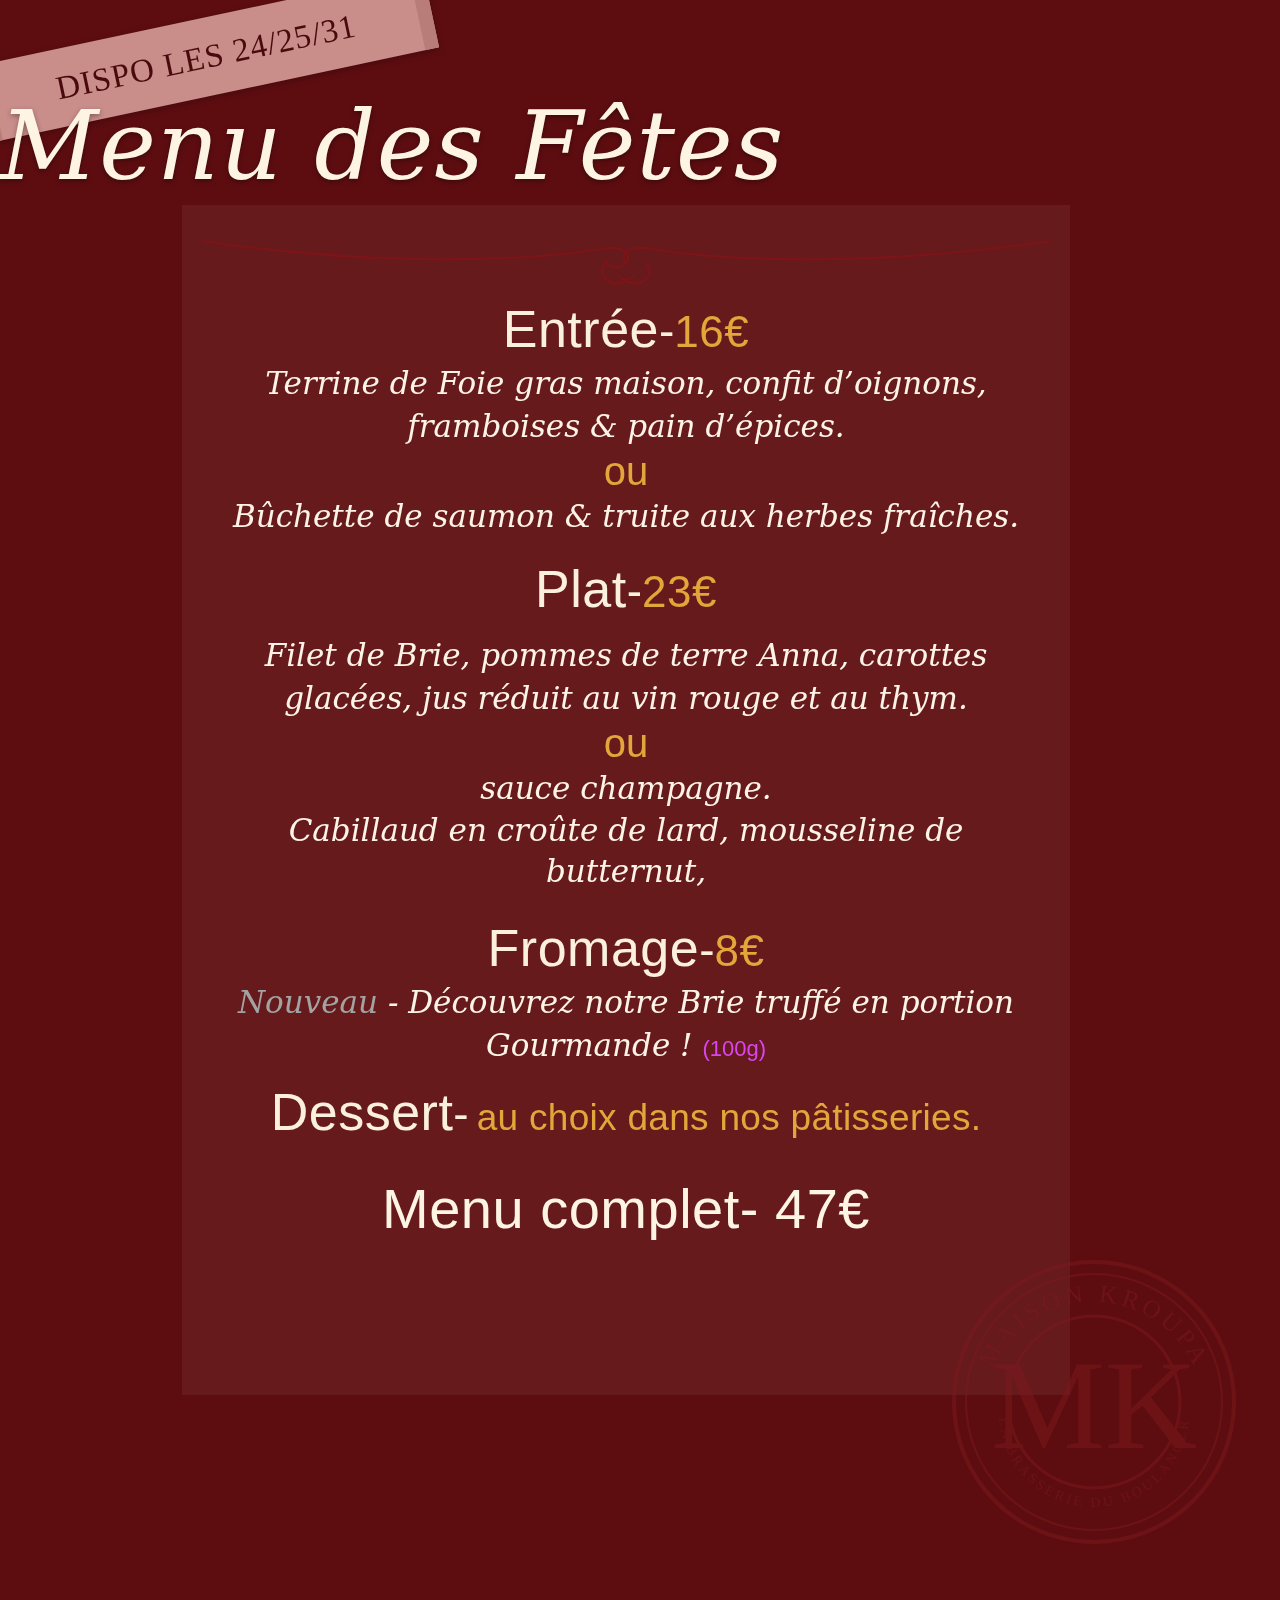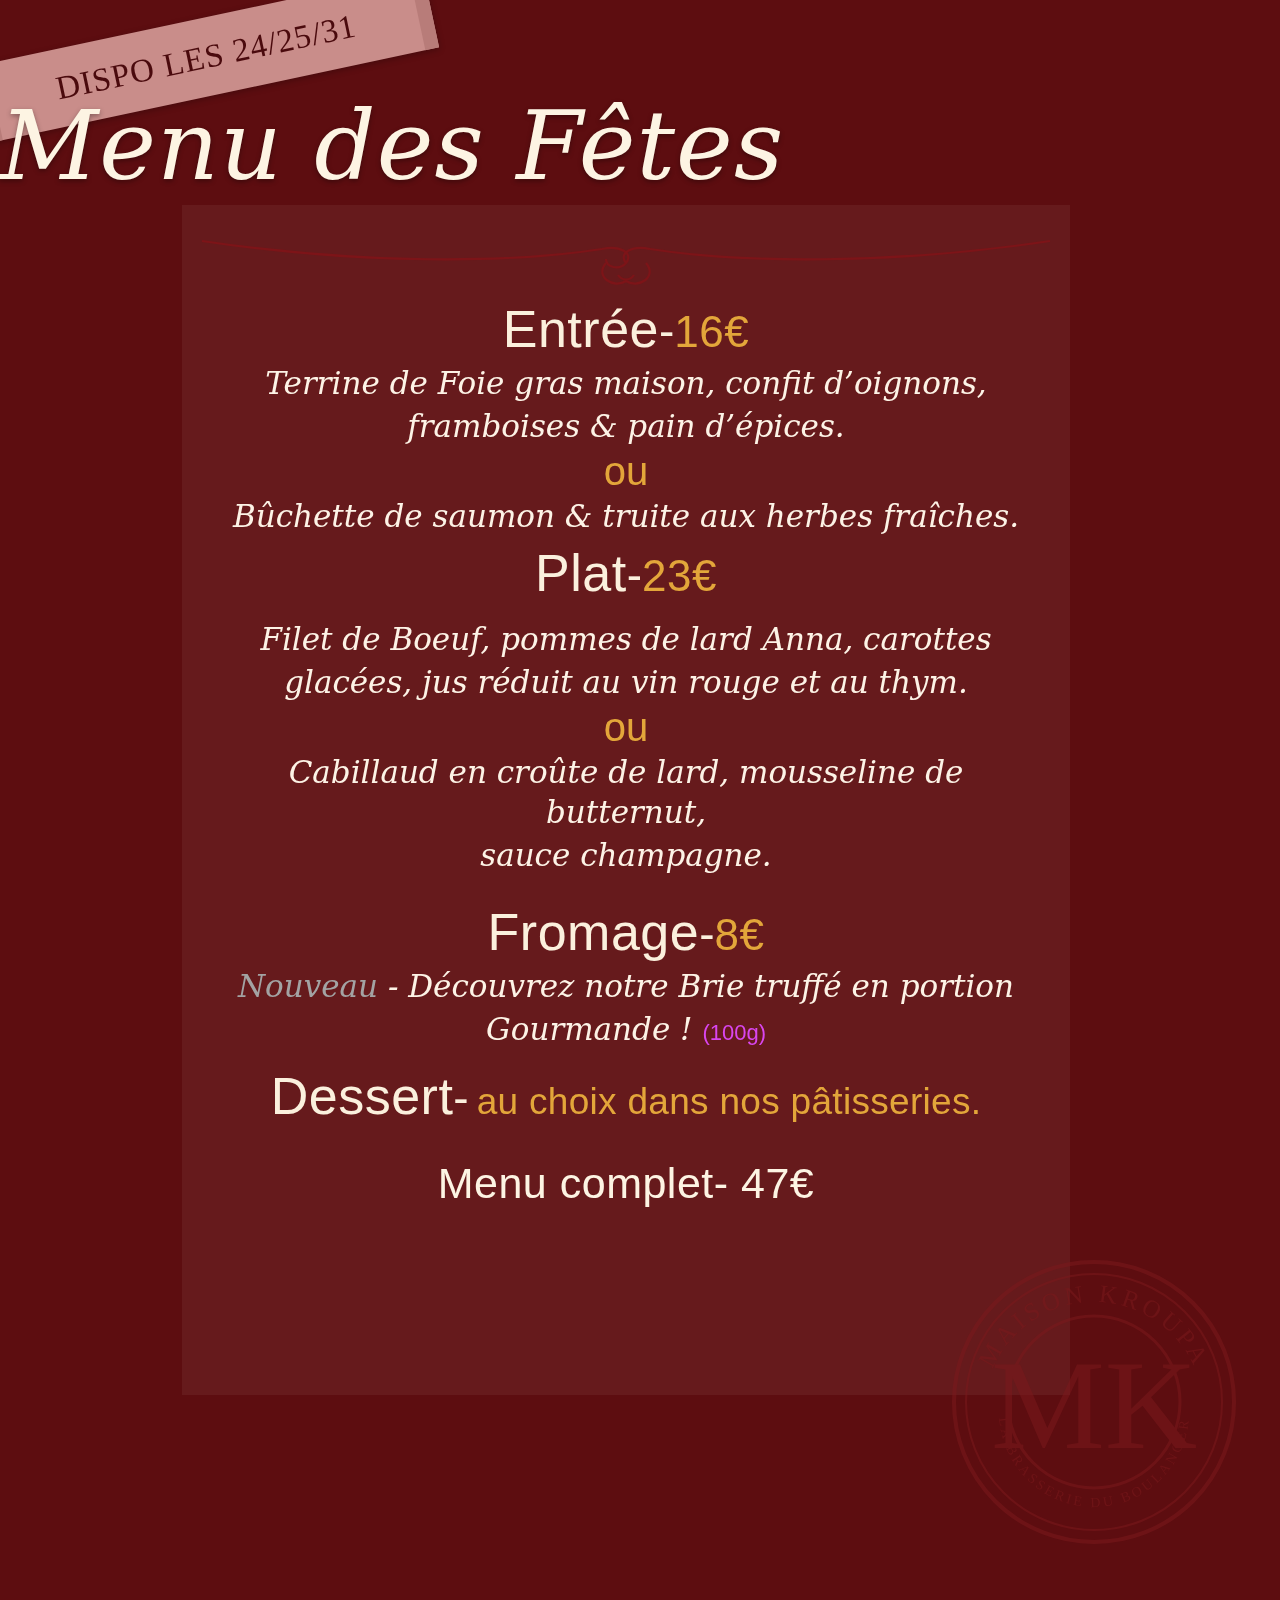--- a/index.html
+++ b/index.html
@@ -157,21 +157,21 @@
     letter-spacing: 0.3px;
   }
 
   .totals {
     margin-top: 26px;
     text-align: center;
   }
   .total-line {
     font-family: "Liberation Sans", sans-serif;
     font-weight: 300;
-    font-size: 43px;
+    font-size: 56px;
     color: #fdf4e3;
     line-height: 1.45;
     letter-spacing: 0.5px;
   }
 
   
   .logo {
     position: absolute;
     right: 36px;
     bottom: 48px;
@@ -207,29 +207,29 @@
     <div class="section">
       <div class="head-line">
         <span class="head-name">Entrée</span><span class="head-dash">-</span><span class="head-price">16€</span>
       </div>
       <div class="desc">Terrine de Foie gras maison, confit d’oignons,</div>
       <div class="desc">framboises &amp; pain d’épices.</div>
       <div class="ou">ou</div>
       <div class="desc">Bûchette de saumon &amp; truite aux herbes fraîches.</div>
     </div>
 
-    <div class="section" style="margin-top:6px;">
+    <div class="section" style="margin-top:22px;">
       <div class="head-line">
         <span class="head-name">Plat</span><span class="head-dash">-</span><span class="head-price">23€</span>
       </div>
-      <div class="desc" style="margin-top:16px;">Filet de Boeuf, pommes de lard Anna, carottes</div>
+      <div class="desc" style="margin-top:16px;">Filet de Brie, pommes de terre Anna, carottes</div>
       <div class="desc">glacées,  jus réduit au vin rouge et au thym.</div>
       <div class="ou">ou</div>
+      <div class="desc">sauce champagne.</div>
       <div class="desc">Cabillaud en croûte de lard, mousseline de butternut,</div>
-      <div class="desc">sauce champagne.</div>
     </div>
 
     <div class="section" style="margin-top:26px;">
       <div class="head-line">
         <span class="head-name">Fromage</span><span class="head-dash">-</span><span class="head-price">8€</span>
       </div>
       <div class="desc">
         <span class="nouveau">Nouveau</span><span> - Découvrez notre Brie truffé en portion</span>
       </div>
       <div class="desc">

